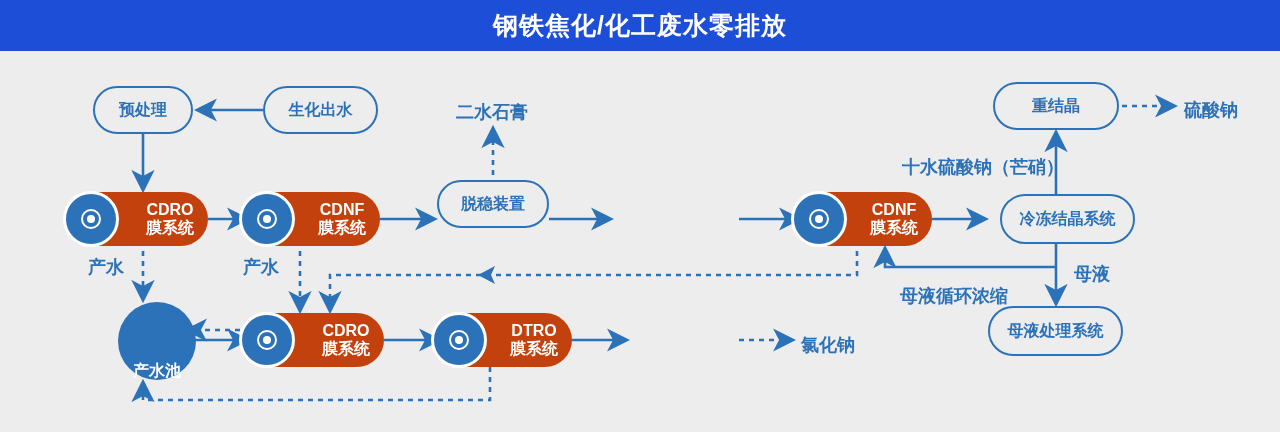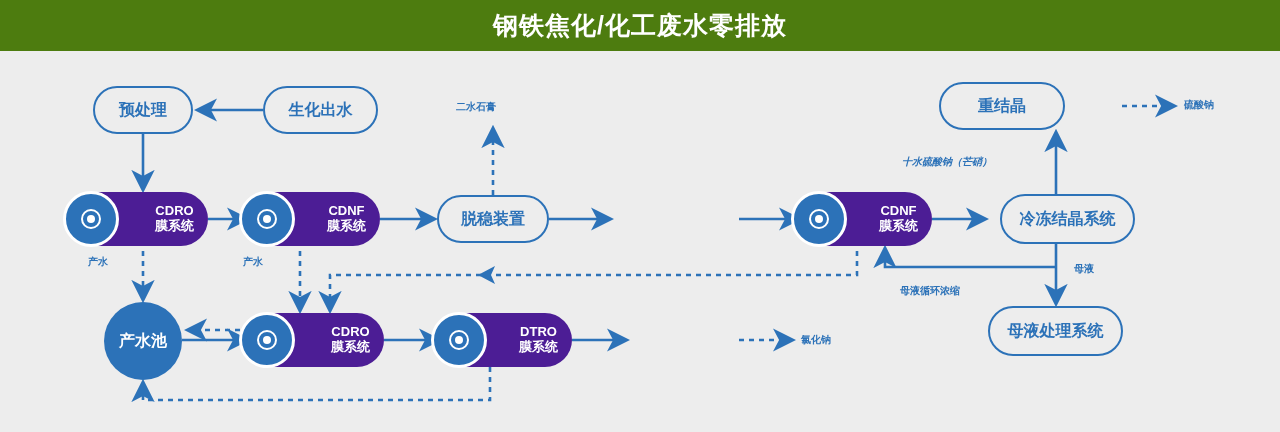--- a/index.html
+++ b/index.html
@@ -6,21 +6,21 @@
   html, body { margin:0; padding:0; }
   body {
     width:1280px; height:432px;
     background:#ededed;
     font-family:"Liberation Sans","DejaVu Sans",sans-serif;
     overflow:hidden;
     position:relative;
   }
   #header {
     position:absolute; left:0; top:0; width:1280px; height:51px;
-    background:#4d7c0f;
+    background:#1d4ed8;
     display:flex; align-items:center; justify-content:center;
   }
   #header .title {
     color:#ffffff; font-size:25px; font-weight:bold; letter-spacing:1px;
   }
   #canvas {
     position:absolute; left:0; top:51px; width:1280px; height:405px;padding-left:16px;
   }
   svg.wires { position:absolute; left:0; top:0; width:1280px; height:381px; }
 
@@ -35,24 +35,24 @@
   
   .pill-out {
     background:#ededed;
     border:2.5px solid #2c72b8;
     border-radius:999px;
     color:#2c72b8;
     font-size:16px;
   }
   
   .pill-fill {
-    background:#4c1d95;
+    background:#c2410c;
     border-radius:999px;
     color:#ffffff;
-    font-size:13px;
+    font-size:16px;
     justify-content:flex-end;
     padding-right:14px;
   }
   .pill-fill .txt { text-align:center; }
   .disc-icon {
     position:absolute;
     left:-9px; top:50%;
     transform:translateY(-50%);
     width:56px; height:56px;
     border-radius:50%;
@@ -65,21 +65,21 @@
     border:2.5px solid #ffffff;
     display:flex;align-items:center;justify-content:center;
   }
   .disc-icon .ring2 {
     width:8px;height:8px;border-radius:50%;background:#ffffff;
   }
   .circle-node {
     background:#2c72b8; border-radius:50%; color:#fff; font-size:16px;
   }
   .lbl {
-    position:absolute; color:#2c72b8; font-size:10px; font-weight:bold;
+    position:absolute; color:#2c72b8; font-size:18px; font-weight:bold;
     white-space:nowrap; z-index:3;
   }
 </style>
 </head>
 <body>
 
 <div id="header">
   <div class="title">钢铁焦化/化工废水零排放</div>
 </div>
 
@@ -163,47 +163,47 @@
 
   <div class="node pill-fill" style="left:248px;top:141px;width:132px;height:54px;">
     <span class="disc-icon">
       <span class="ring1">
           <span class="ring2"></span>
         </span>
     </span>
     <span class="txt">CDNF<br>膜系统</span>
   </div>
 
-  <div class="node pill-out" style="left:437px;top:144px;width:112px;height:48px;">
+  <div class="node pill-out" style="left:437px;top:129px;width:112px;height:48px;">
     <span>脱稳装置</span>
   </div>
 
 
   <div class="node pill-fill" style="left:800px;top:141px;width:132px;height:54px;">
     <span class="disc-icon">
       <span class="ring1">
           <span class="ring2"></span>
         </span>
     </span>
     <span class="txt">CDNF<br>膜系统</span>
   </div>
 
   <div class="node pill-out" style="left:1000px;top:143px;width:135px;height:50px;justify-content:center;">
     <span>冷冻结晶系统</span>
   </div>
 
-  <div class="node pill-out" style="left:939px;top:31px;width:126px;height:48px;">
+  <div class="node pill-out" style="left:993px;top:31px;width:126px;height:48px;">
     <span>重结晶</span>
   </div>
 
   <div class="node pill-out" style="left:988px;top:255px;width:135px;height:50px;">
     <span>母液处理系统</span>
   </div>
 
-  <div class="node circle-node" style="left:104px;top:251px;width:78px;height:78px;">
+  <div class="node circle-node" style="left:118px;top:251px;width:78px;height:78px;align-items:flex-end;">
     <span>产水池</span>
   </div>
 
   <div class="node pill-fill" style="left:248px;top:262px;width:136px;height:54px;">
     <span class="disc-icon">
       <span class="ring1">
           <span class="ring2"></span>
         </span>
     </span>
     <span class="txt">CDRO<br>膜系统</span>
@@ -214,20 +214,20 @@
       <span class="ring1">
           <span class="ring2"></span>
         </span>
     </span>
     <span class="txt">DTRO<br>膜系统</span>
   </div>
 
 
   <span class="lbl" style="left:456px;top:49px;">二水石膏</span>
   <span class="lbl" style="left:1184px;top:47px;">硫酸钠</span>
-  <span class="lbl" style="left:902px;top:104px;font-style:italic;">十水硫酸钠（芒硝）</span>
+  <span class="lbl" style="left:902px;top:104px;">十水硫酸钠（芒硝）</span>
   <span class="lbl" style="left:1074px;top:211px;">母液</span>
   <span class="lbl" style="left:900px;top:233px;">母液循环浓缩</span>
   <span class="lbl" style="left:88px;top:204px;">产水</span>
   <span class="lbl" style="left:243px;top:204px;">产水</span>
   <span class="lbl" style="left:801px;top:282px;">氯化钠</span>
 
 </div>
 
 </body></html>

